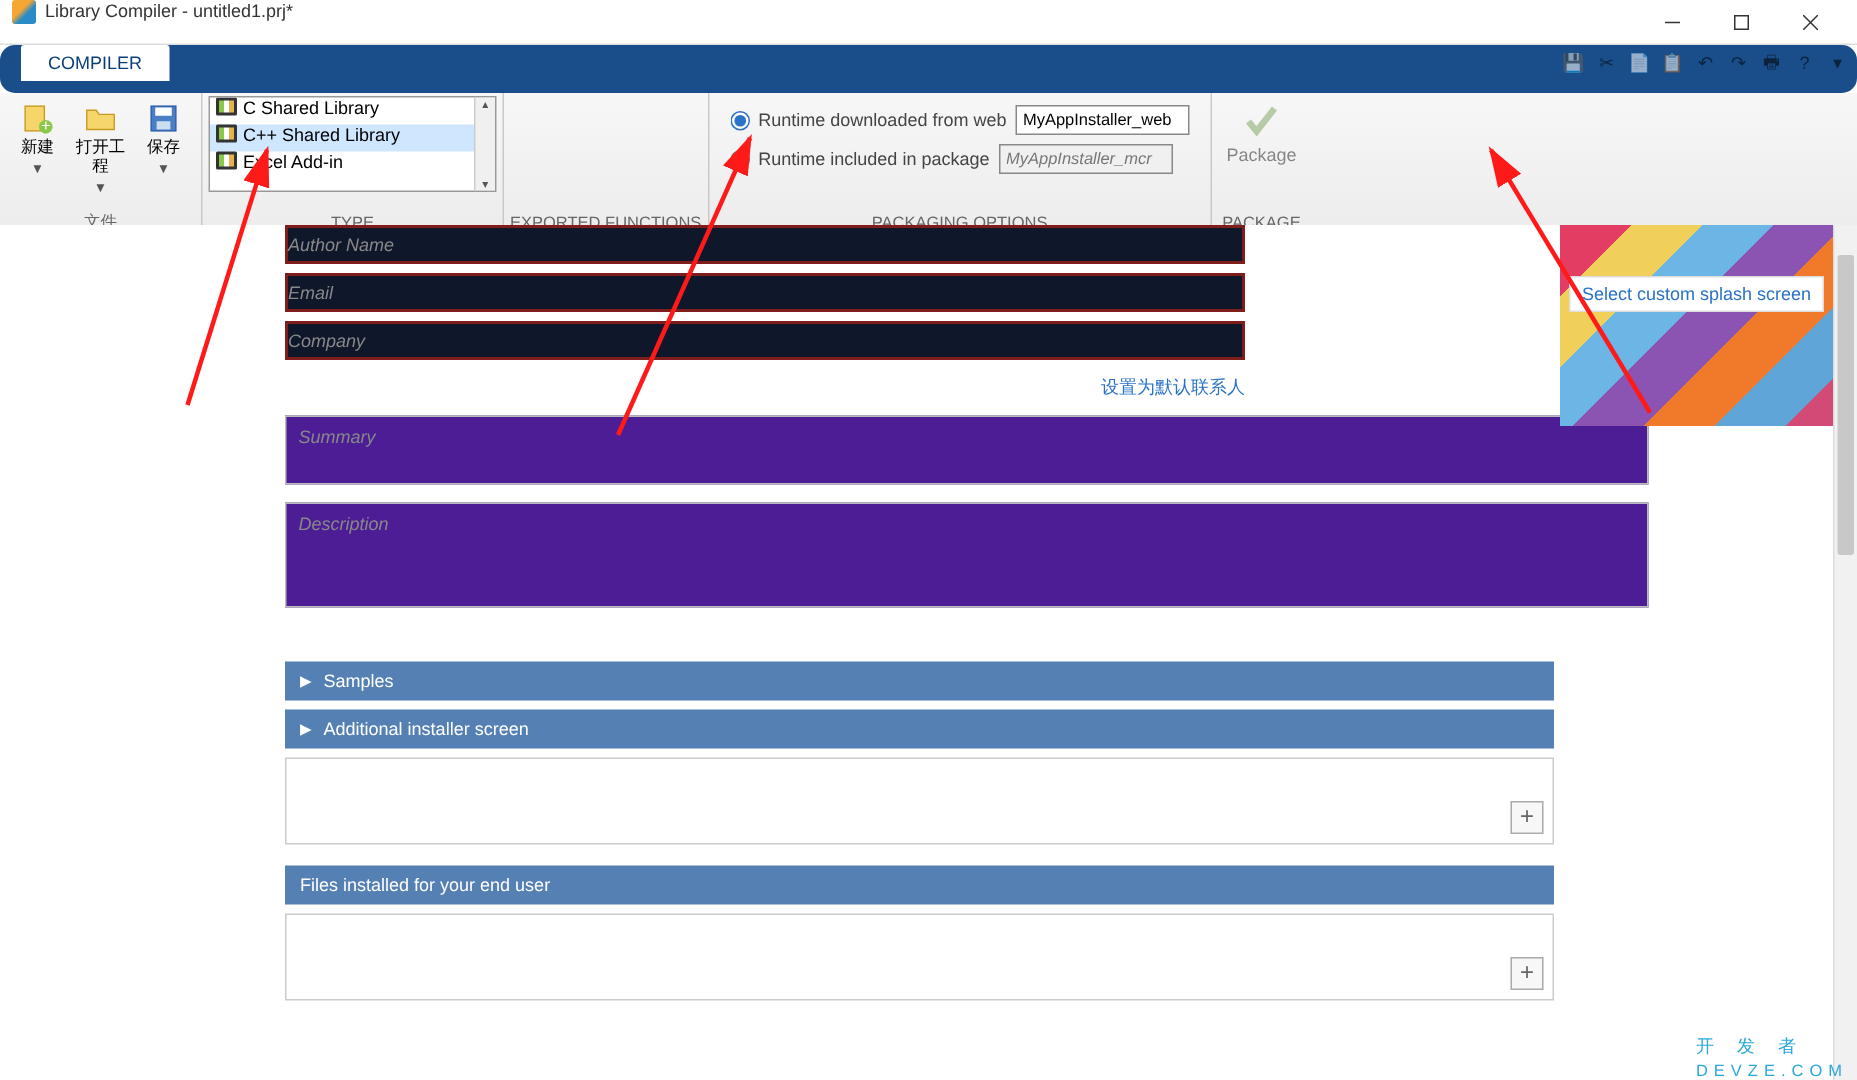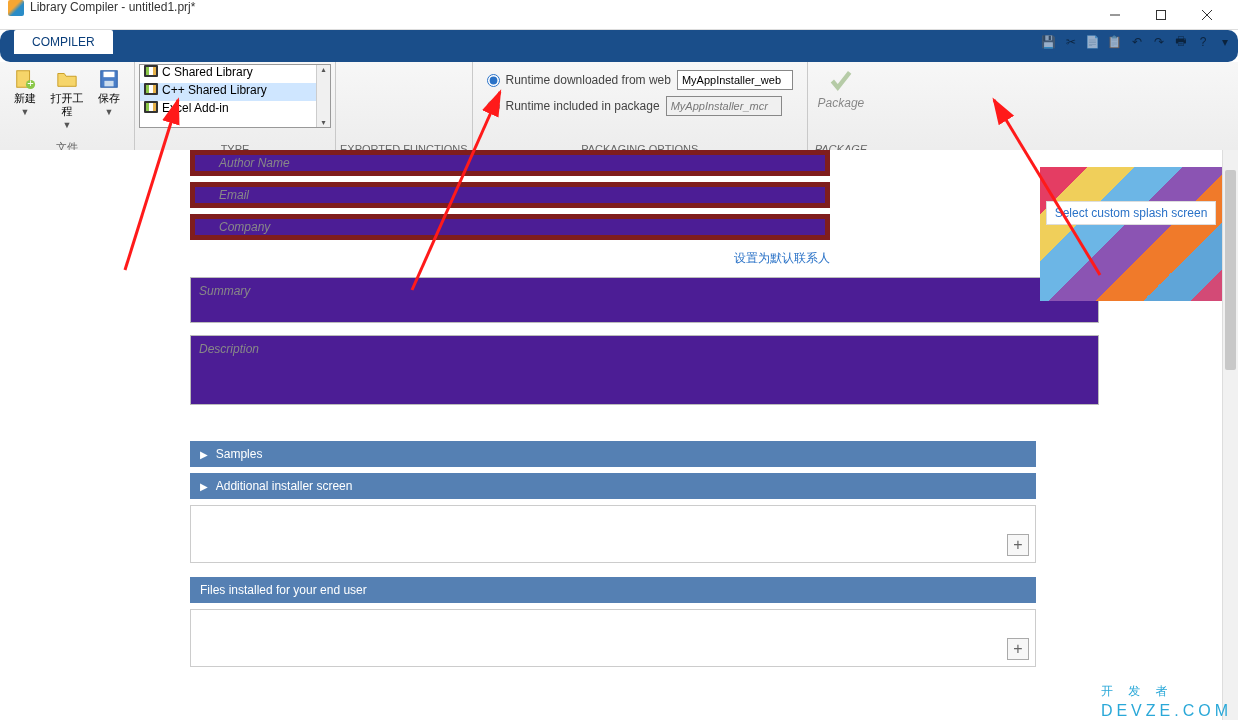--- a/index.html
+++ b/index.html
@@ -52,46 +52,46 @@
 .pkgrow .fld.dis { background:#f0f0f0; color:#777;font-style:italic; }
 
 
 .vertbtn { width:58px; display:flex; flex-direction:column; align-items:center; padding-top:4px; gap:2px; }
 .vertbtn .ic { width:26px; height:26px; }
 .vertbtn.dim { opacity:.45; }
 
 
 .main { position:absolute; top:150px; left:0; right:0; bottom:0; overflow:auto; background:#fff; }
 .formcol { margin-left: 190px; width: 846px; }
-.inpt { width: 640px; height: 26px; border:5px solid #7f1d1d; padding: 0 24px; color:#888; font-style:italic; margin-bottom:6px; display:flex; align-items:center; background:#4c1d95; }
+.inpt { width: 640px; height: 26px; border:2px solid #7f1d1d; padding: 0 0; color:#888; font-style:italic; margin-bottom:6px; display:flex; align-items:center; background:#0f172a; }
 .linkr { width: 640px; text-align: right; padding: 4px 0 10px; color:#2a72c7; }
 .bigbox { width: 909px; border:1px solid #bbb; padding: 6px 8px; color:#888; font-style:italic; margin-bottom:12px; background:#4c1d95; }
 .sumbox { height: 46px; }
 .descbox { height: 70px; }
 
 
-.splash { position:absolute; left: 850px; top: 17px; width: 182px; height: 134px; background:
+.splash { position:absolute; left: 850px; top: 0; width: 182px; height: 134px; background:
  linear-gradient(135deg,#e43d63 0 15%,#f0cf5a 15% 30%,#6cb6e6 30% 45%,#8b54b3 45% 60%,#f07a2a 60% 75%,#5fa5d8 75% 90%,#d34a76 90%);
  display:flex; align-items:flex-start; }
 .splash .hint { background:#fff; margin:34px 6px 0; padding:4px 6px; color:#2a72c7; border:1px solid #ddd; font-size:12px; width:100%; text-align:center; }
 
 .formwrap { position: relative; }
 
 
 .secbar { width: 846px; height: 26px; background:#5580b3; color:#fff; display:flex; align-items:center; padding:0 10px; gap:8px; margin-bottom:6px; }
 .secbar .tri { font-size:10px; }
 .filebox { width:846px; height:58px; border:1px solid #ccc; background:#fff; margin-bottom:14px; position:relative; }
 .filebox .plus { position:absolute; right:6px; bottom:6px; width:22px; height:22px; border:1px solid #aaa; background:#f7f7f7; display:flex; align-items:center; justify-content:center; font-size:16px; color:#666; }
 
 
 .arrow { position:absolute; pointer-events:none; }
 
 
 .wm { position:absolute; right: 6px; bottom: 0px; font-family: "Arial", sans-serif; font-size: 28px; letter-spacing: 6px; color:#2aa8d8; font-weight:500; }
-.wm small { display:block; font-size:16px; letter-spacing:4px; color:#2aa8d8; text-align:right; }
+.wm small { display:block; font-size:11px; letter-spacing:4px; color:#2aa8d8; text-align:right; }
 
 
 .outerscroll { position:absolute; right:0; top:150px; bottom:0; width:16px; background:#f1f1f1; border-left:1px solid #ddd; }
 .outerscroll .thumb { position:absolute; left:2px; right:2px; top:20px; height:200px; background:#c8c8c8; border-radius:2px; }
 </style>
 </head>
 <body>
 
 <div class="titlebar">
   <div class="app-icon"></div>
@@ -202,21 +202,21 @@
           <input type="radio" name="rt" style="">
           <span class="txt">Runtime included in package</span>
           <input class="fld dis" disabled="" value="MyAppInstaller_mcr" style="">
         </label>
       </div>
     </div>
     <div class="glabel">PACKAGING OPTIONS</div>
   </div>
 
 
-  <div class="rgroup" style="border-right:none;font-style:italic;">
+  <div class="rgroup" style="border-right:none;">
     <div class="gbody">
       <div class="vertbtn dim">
         <svg class="ic" viewBox="0 0 24 24">
             <path d="M4 12l5 6L20 4" fill="none" stroke="#6a9a4a" stroke-width="4"></path>
           </svg>
         <span>Package</span>
       </div>
     </div>
     <div class="glabel">PACKAGE</div>
   </div>

